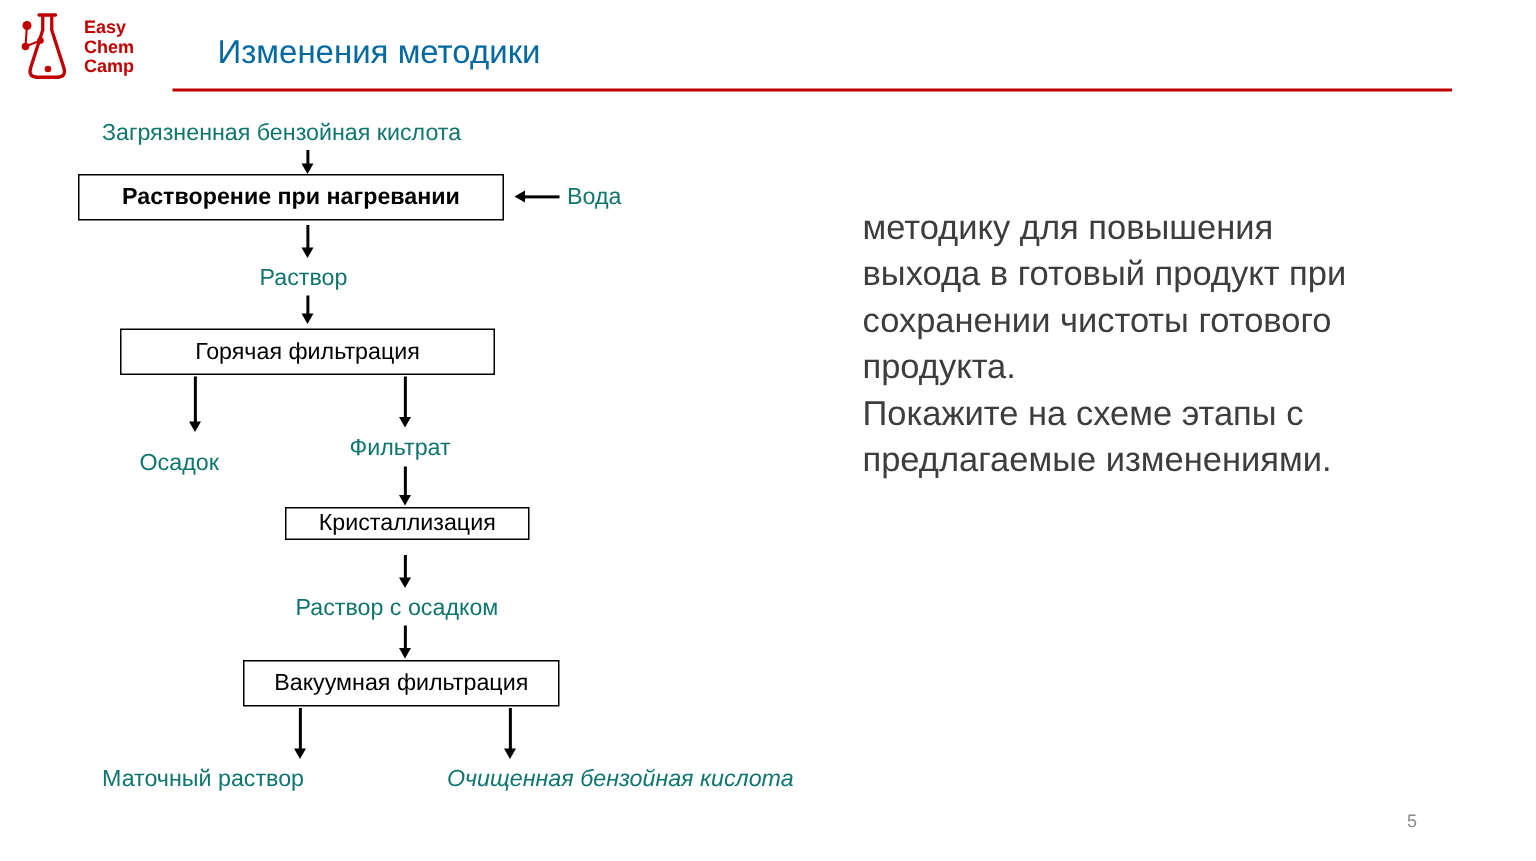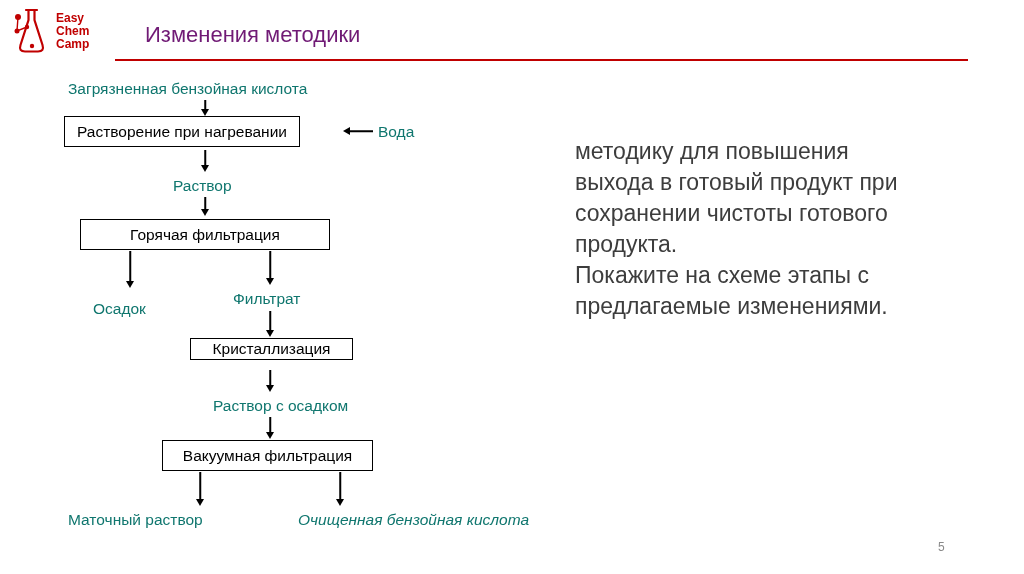--- a/index.html
+++ b/index.html
@@ -9,21 +9,21 @@
     background: #ffffff;
     font-family: "Liberation Sans", sans-serif;
     overflow: hidden;
     color: #000;
   }
   
   .logo { position: absolute; left: 12px; top: 6px; display: flex; align-items: flex-start; }
   .logo-text { margin-left: 4px; color: #c00000; font-weight: bold; font-size: 12px; line-height: 13px; margin-top: 6px; }
   .slide-title {
     position: absolute; left: 145px; top: 22px; margin: 0;
-    font-size: 22px; font-weight: 400; color: #701a75;
+    font-size: 22px; font-weight: 400; color: #0369a1;
   }
   .title-rule { position: absolute; left: 115px; top: 59px; width: 853px; height: 2px; background: #c00000; }
 
   
   .fc-label { position: absolute; font-size: 15.5px; white-space: nowrap; color: #0f766e; }
   .fc-box {
     position: absolute; box-sizing: border-box;
     border: 1px solid #000; background: #fff;
     display: flex; align-items: center; justify-content: center;
     font-size: 15.5px; white-space: nowrap;
@@ -75,38 +75,38 @@
 </div>
 
 <h1 class="slide-title">Изменения методики</h1>
 <div class="title-rule"></div>
 
 <div>
 
   <div class="fc-label" style="left:68px; top:80px;">Загрязненная бензойная кислота</div>
   <div class="arrow-down" style="left:200px; top:100px; height:16px;"></div>
 
-  <div class="fc-box" style="left:64px; top:116px; width:236px; height:31px;">Растворение при нагревании</div>
+  <div class="fc-box" style="left:52px; top:116px; width:284px; height:31px;font-weight:bold;">Растворение при нагревании</div>
   <div class="arrow-left" style="left:343px; top:126px; width:30px;"></div>
   <div class="fc-label" style="left:378px; top:123px;">Вода</div>
 
   <div class="arrow-down" style="left:200px; top:150px; height:22px;"></div>
   <div class="fc-label" style="left:173px; top:177px;">Раствор</div>
   <div class="arrow-down" style="left:200px; top:197px; height:19px;"></div>
 
   <div class="fc-box" style="left:80px; top:219px; width:250px; height:31px;">Горячая фильтрация</div>
   <div class="arrow-down" style="left:125px; top:251px; height:37px;"></div>
   <div class="arrow-down" style="left:265px; top:251px; height:34px;"></div>
   <div class="fc-label" style="left:93px; top:300px;">Осадок</div>
   <div class="fc-label" style="left:233px; top:290px;">Фильтрат</div>
   <div class="arrow-down" style="left:265px; top:311px; height:26px;"></div>
 
   <div class="fc-box" style="left:190px; top:338px; width:163px; height:22px;">Кристаллизация</div>
   <div class="arrow-down" style="left:265px; top:370px; height:22px;"></div>
-  <div class="fc-label" style="left:197px; top:397px;margin-left:16px;">Раствор с осадком</div>
+  <div class="fc-label" style="left:197px; top:397px;">Раствор с осадком</div>
   <div class="arrow-down" style="left:265px; top:417px; height:22px;"></div>
 
   <div class="fc-box" style="left:162px; top:440px; width:211px; height:31px;">Вакуумная фильтрация</div>
   <div class="arrow-down" style="left:195px; top:472px; height:34px;"></div>
   <div class="arrow-down" style="left:335px; top:472px; height:34px;"></div>
   <div class="fc-label" style="left:68px; top:511px;">Маточный раствор</div>
   <div class="fc-label" style="left:298px; top:511px;font-style:italic;">Очищенная бензойная кислота</div>
 </div>
 
 <div class="task">

